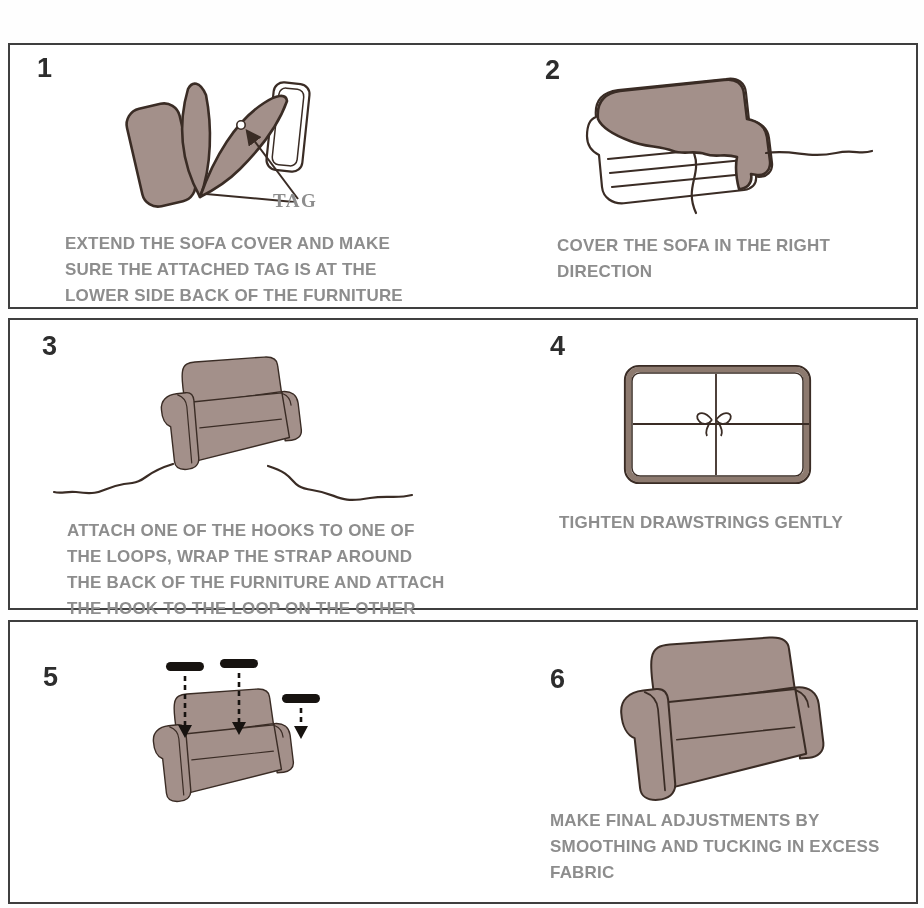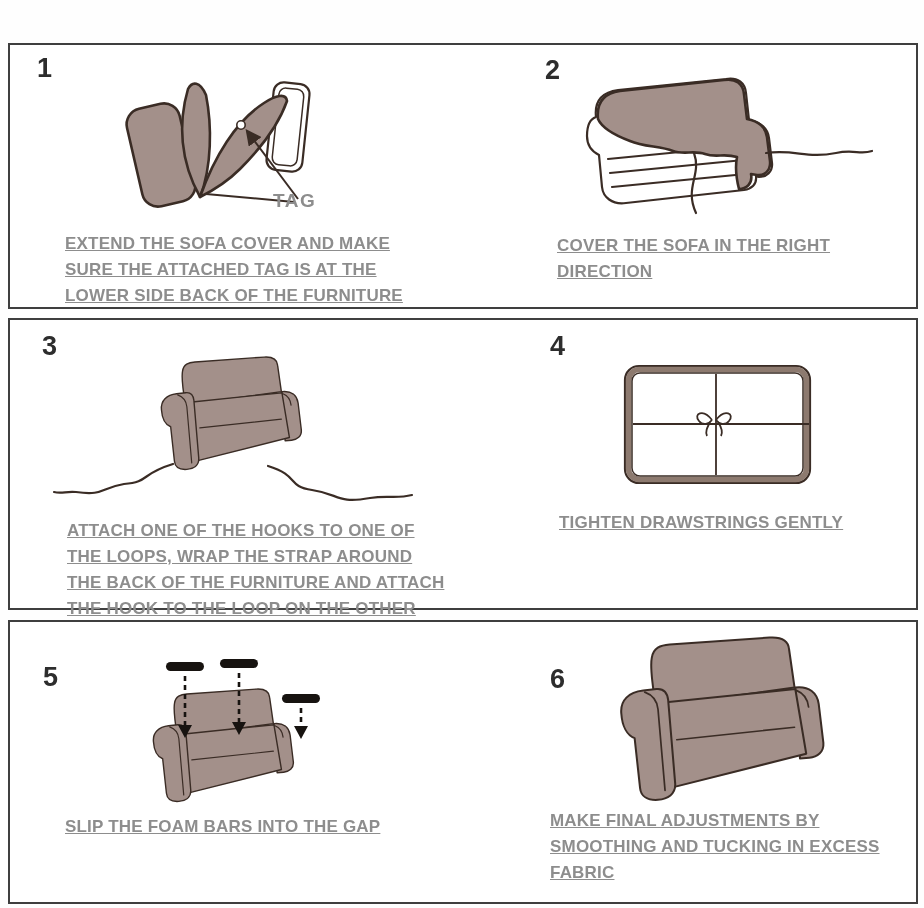--- a/index.html
+++ b/index.html
@@ -16,25 +16,26 @@
   #row3{top:620px;height:280px;}
   .half{position:absolute;top:0;height:100%;width:451px;}
   .half.left{left:0;}
   .half.right{left:451px;}
   .num{
     position:absolute;font-size:27px;font-weight:bold;color:var(--number);
     letter-spacing:1px;
   }
   .caption{
     position:absolute;font-size:17px;font-weight:bold;line-height:26px;
-    letter-spacing:.2px;color:var(--caption);white-space:pre-line;width:392px;text-decoration:underline;
+    letter-spacing:.2px;color:var(--caption);white-space:pre-line;width:392px;
   }
   .tag-label{
     position:absolute;font-size:19px;font-weight:bold;letter-spacing:1.5px;
     color:var(--caption);
+    font-family:Liberation Serif, serif;
   }
   .illus{position:absolute;}
   svg{display:block;overflow:visible;}
   .ln{fill:none;stroke:var(--outline);stroke-width:2.2;stroke-linecap:round;}
   .fillc{fill:var(--cover);stroke:var(--outline);stroke-width:2.6;stroke-linejoin:round;}
   .fillw{fill:#fff;stroke:var(--outline);stroke-width:2.2;stroke-linejoin:round;}
 </style>
 </head>
 <body>
 
@@ -134,21 +135,20 @@
       <rect x="56" y="18" width="38" height="9" rx="4.5" style="fill:var(--foam_bar)"></rect>
       <rect x="110" y="15" width="38" height="9" rx="4.5" style="fill:var(--foam_bar)"></rect>
       <rect x="172" y="50" width="38" height="9" rx="4.5" style="fill:var(--foam_bar)"></rect>
       <line x1="75" y1="32" x2="75" y2="83" style="stroke:var(--foam_bar)" stroke-width="2.6" stroke-dasharray="5 4"></line>
       <polygon points="68,81 82,81 75,94" style="fill:var(--foam_bar)"></polygon>
       <line x1="129" y1="29" x2="129" y2="80" style="stroke:var(--foam_bar)" stroke-width="2.6" stroke-dasharray="5 4"></line>
       <polygon points="122,78 136,78 129,91" style="fill:var(--foam_bar)"></polygon>
       <line x1="191" y1="64" x2="191" y2="84" style="stroke:var(--foam_bar)" stroke-width="2.6" stroke-dasharray="5 4"></line>
       <polygon points="184,82 198,82 191,95" style="fill:var(--foam_bar)"></polygon>
     </svg>
-    <div class="caption" style="left:55px;top:192px">SLIP THE FOAM BARS INTO THE GAP</div>
   </div>
 
   <div class="half right">
     <div class="num" style="left:89px;top:42px">6</div>
     <svg class="illus" style="left:112px;top:14px" width="300" height="180" viewBox="0 0 300 180">
       <g transform="scale(0.78)">
         <use href="#sofa-body" width="370" height="220"></use>
       </g>
     </svg>
     <div class="caption" style="left:89px;top:186px">MAKE FINAL ADJUSTMENTS BY

